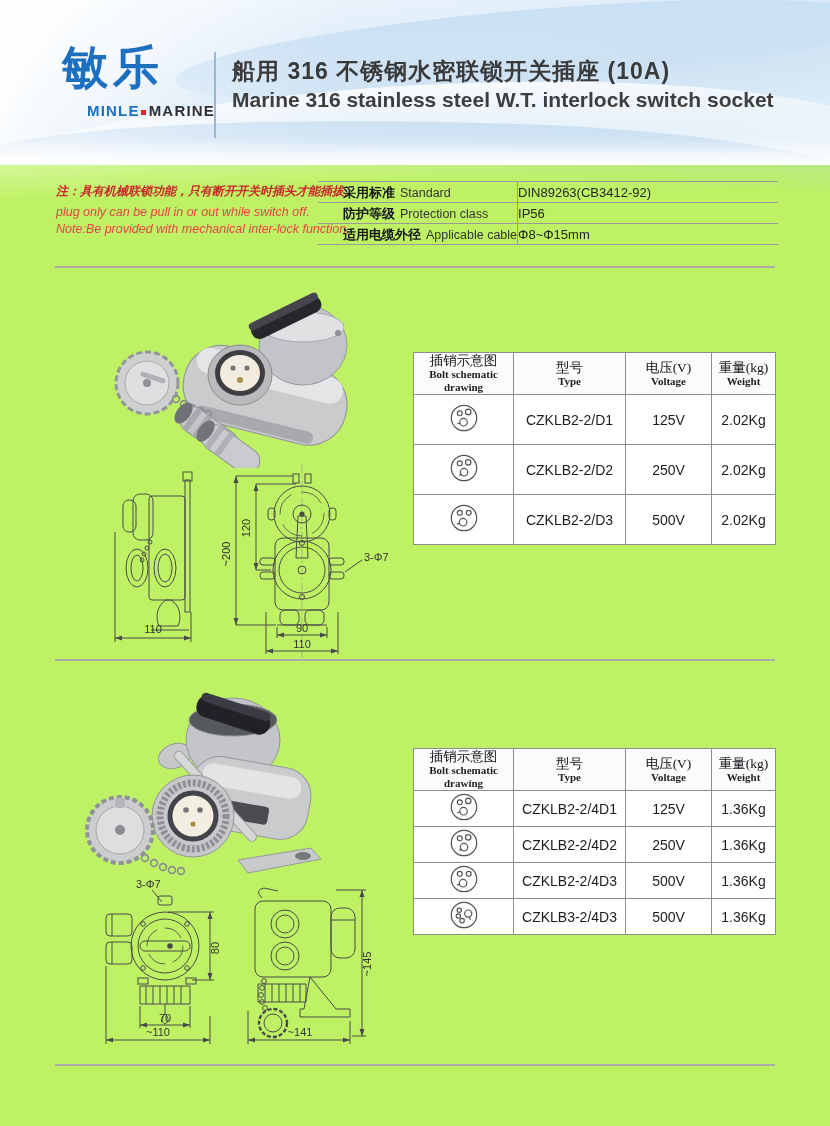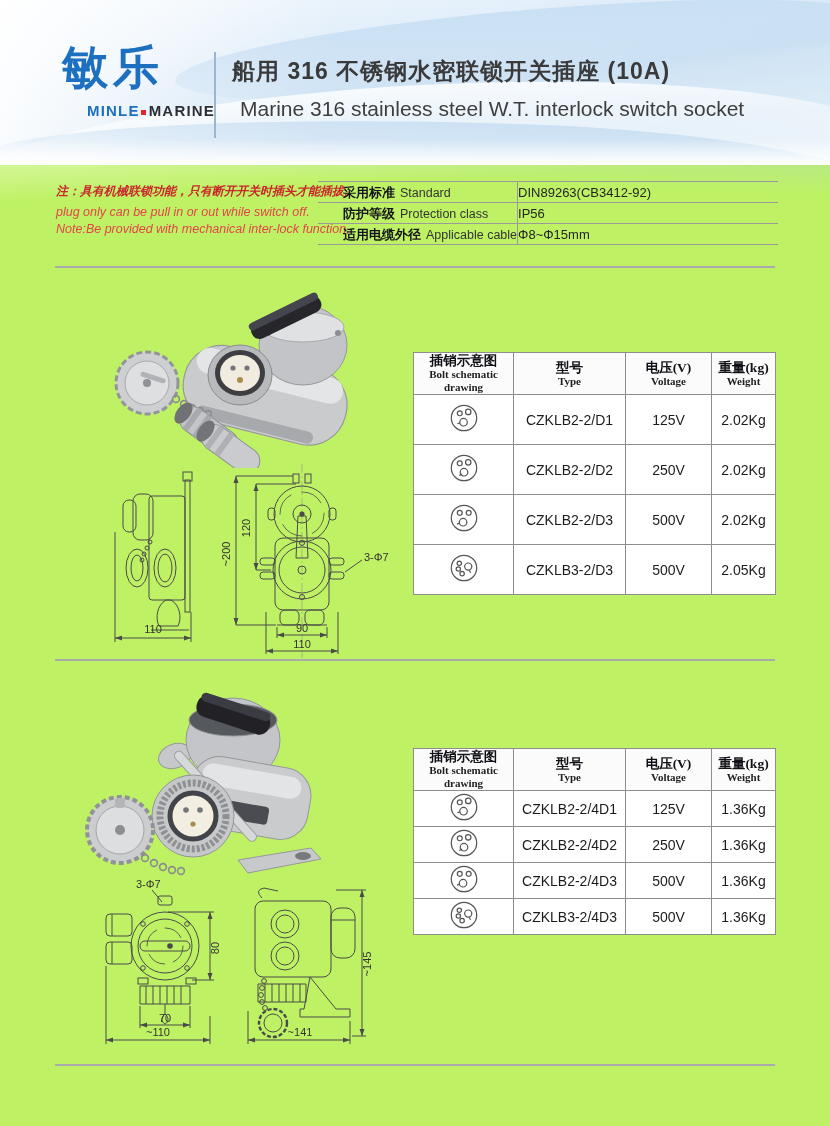--- a/index.html
+++ b/index.html
@@ -29,22 +29,22 @@
     color:#1d6fc0; letter-spacing:5px; line-height:1; }
   .logo-en { position:absolute; left:63px; top:102px; font-size:15px; font-weight:700;
     letter-spacing:1.2px; white-space:nowrap;margin-left:24px; }
   .logo-minle { color:#1d6fc0; }
   .logo-dot { display:inline-block; width:5px; height:5px; background:#e0262b; margin:0 3px 1px 1px; }
   .logo-marine { color:#2e2f36; }
   .hero-divider { position:absolute; left:214px; top:52px; width:2px; height:86px; background:#9cb6d2; }
 
   .title-cn { position:absolute; left:232px; top:56px; font-size:23px; font-weight:700;
     color:#3a3a3a; letter-spacing:1px; white-space:nowrap; }
-  .title-en { position:absolute; left:232px; top:97px; font-size:21px; font-weight:400;
-    color:#3e3e3e; white-space:nowrap;margin-left:8px; }
+  .title-en { position:absolute; left:232px; top:88px; font-size:21px; font-weight:700;
+    color:#3e3e3e; white-space:nowrap; }
 
   
   .note { position:absolute; left:56px; top:183px; width:305px;font-style:italic; }
   .note-cn { font-family:"Liberation Serif", serif; font-weight:700; font-size:12px;
     color:#c9262d; margin-bottom:4px; white-space:nowrap; }
   .note-en { font-size:12.5px; line-height:17px; color:#e3444a; }
 
   
   .spec { position:absolute; left:318px; top:181px; width:460px; border-collapse:collapse; }
   .spec td { border-top:1px solid #9a9a9a; border-bottom:1px solid #9a9a9a; height:21px; padding:0; }
@@ -54,21 +54,21 @@
   .spec .en { font-size:12.5px; color:#333; margin-left:5px; }
 
   
   .hr { position:absolute; left:55px; width:720px; height:2px; background:#ababab; }
   .hr1 { top:266px; } .hr2 { top:659px; } .hr3 { top:1064px; }
 
   
   .ptable { position:absolute; border-collapse:collapse; table-layout:fixed; background:#fff; }
   .ptable th, .ptable td { border:1px solid #8d8d8d; text-align:center; vertical-align:middle; padding:0; }
   .ptable thead th { height:40px; background:#fbfbfc; }
-  .hcn { font-family:"Liberation Serif", serif; font-weight:700; font-size:13.5px; color:#101016; line-height:15px; }
+  .hcn { font-family:"Liberation Serif", serif; font-weight:400; font-size:13.5px; color:#101016; line-height:15px; }
   .hen { font-family:"Liberation Serif", serif; font-size:11px; color:#1e1e1e; line-height:13px; }
   .ptable td { font-size:14px; color:#1c1c1c; }
   .t1 tbody tr { height:50px; } .t2 tbody tr { height:36px; }
 
   .figure { position:absolute; }
   svg text { font-family:"Liberation Sans", sans-serif; }
 </style>
 </head>
 <body>
 
@@ -315,35 +315,20 @@
               <circle cx="12.5" cy="11.5" r="2.6"></circle>
               <circle cx="22" cy="11.5" r="2.6"></circle>
               <circle cx="16" cy="21.5" r="4"></circle>
               <line x1="9.5" y1="23.5" x2="12.5" y2="22.5"></line>
           </svg>
         </td>
         <td>CZKLB2-2/D3</td>
         <td>500V</td>
         <td>2.02Kg</td>
       </tr>
-      <tr>
-        <td>
-          <svg width="32" height="32" viewBox="0 0 34 34" fill="none" stroke="#555" stroke-width="1.3">
-            <circle cx="17" cy="17" r="13.5"></circle>
-              <circle cx="12" cy="12" r="2.3"></circle>
-              <circle cx="11" cy="18" r="2.3"></circle>
-              <circle cx="15" cy="23" r="2.3"></circle>
-              <circle cx="21.5" cy="15.5" r="3.8"></circle>
-              <line x1="22.5" y1="19.5" x2="24" y2="22"></line>
-          </svg>
-        </td>
-        <td>CZKLB3-2/D3</td>
-        <td>500V</td>
-        <td>2.05Kg</td>
-      </tr>
     </tbody>
   </table>
 
   <div class="hr hr2"></div>
 
   <svg class="figure" style="left:75px; top:678px;" width="255" height="200" viewBox="0 0 255 200">
 
     <ellipse cx="100" cy="78" rx="17" ry="12" fill="#c6c8ca" stroke="#97989b" transform="rotate(-20 100 78)"></ellipse>
 
     <ellipse cx="158" cy="62" rx="47" ry="42" fill="#c3c5c8" stroke="#95969a"></ellipse>

